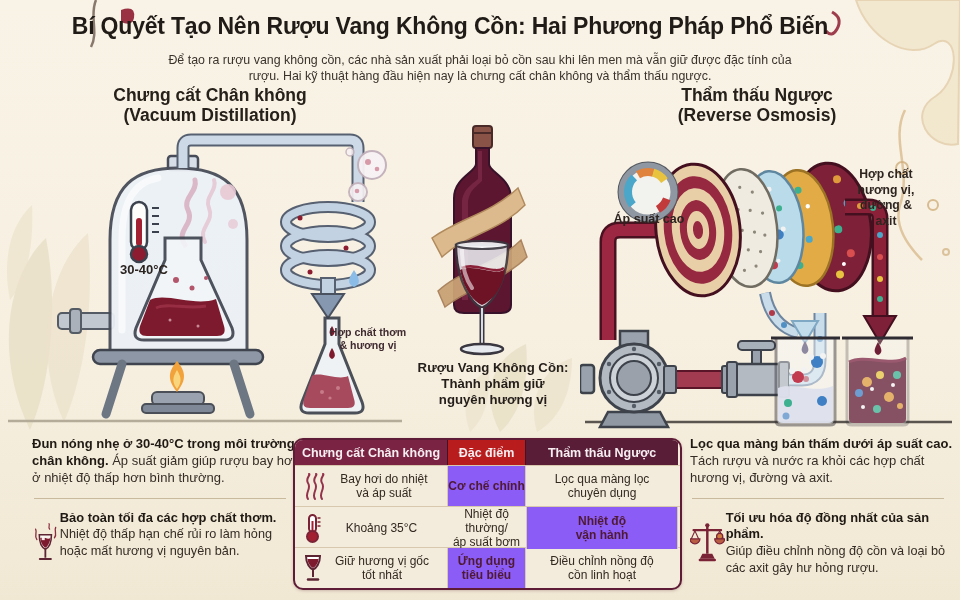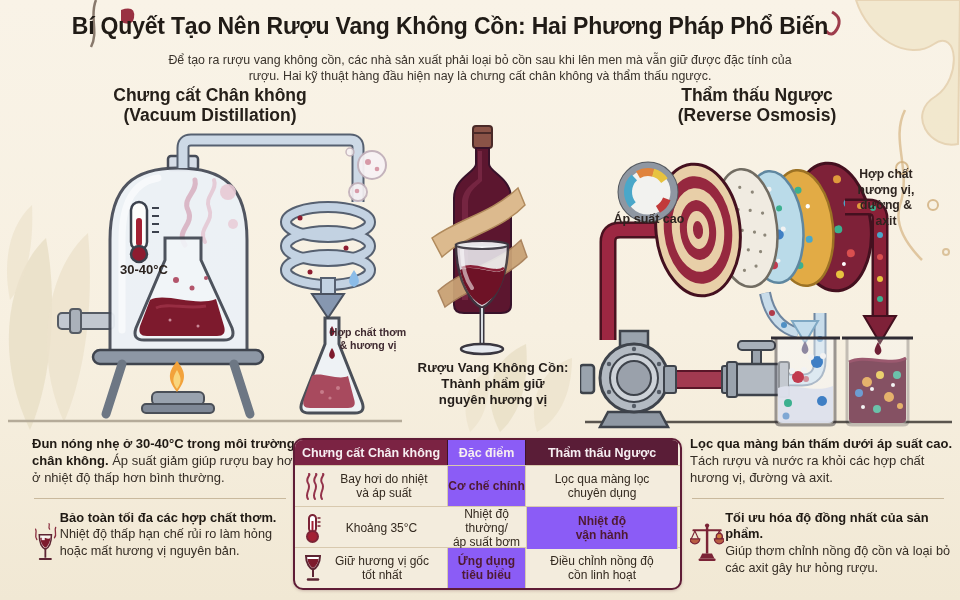--- a/index.html
+++ b/index.html
@@ -24,21 +24,21 @@
   .panel p b{color:#1f1913;}
   .divider{height:1px;background:#c9b99d;width:252px;margin:11px 0 11px 2px;}
   .note-row{display:flex;gap:1px;align-items:flex-start;}
   .note-row .txt{font-size:12.7px;line-height:1.3;color:#352d25;}
   .note-row .txt b{display:block;color:#1f1913;font-size:12.9px;}
   .cmp-table{left:293px;top:438px;width:385px;border:2.5px solid #5f1c36;border-radius:10px;
     overflow:hidden;background:#f3ecdd;box-shadow:0 1px 3px rgba(90,40,50,.25);}
   .t-head{display:grid;grid-template-columns:152px 79px 152px;height:25px;}
   .t-head .th{display:flex;align-items:center;justify-content:center;font-size:12.5px;font-weight:bold;color:#f6eef1;}
   .th-left{background:#7b2343;}
-  .th-mid{background:#8b5cf6;border-left:1px solid #3f1426;border-right:1px solid #3f1426;}
+  .th-mid{background:#b91c1c;border-left:1px solid #3f1426;border-right:1px solid #3f1426;}
   .th-right{background:#5a1d37;}
   .t-row{display:grid;grid-template-columns:152px 79px 152px;height:40px;border-top:1px solid #d8c9ae;}
   .t-row:first-of-type{border-top:none;}
   .td{display:flex;align-items:center;justify-content:center;font-size:12px;line-height:1.18;color:#33291f;text-align:center;}
   .td-left{justify-content:flex-start;padding-left:9px;gap:1px;}
   .td-left .cell-text{flex:1;text-align:center;padding-right:6px;}
   .td-mid{background:#8b5cf6;border-left:1px solid #d8c9ae;border-right:1px solid #d8c9ae;font-weight:bold;color:#4f1a31;}
 </style>
 </head>
 <body>
@@ -452,18 +452,18 @@
         <line x1="8" y1="14" x2="14" y2="27" stroke="#7b2336" stroke-width="1.8"></line>
         <path d="M0,27 h16 a8,8 0 0 1 -16,0 z" fill="#b85c42" stroke="#7b2336" stroke-width="2"></path>
         <line x1="48" y1="14" x2="42" y2="27" stroke="#7b2336" stroke-width="1.8"></line>
         <line x1="48" y1="14" x2="54" y2="27" stroke="#7b2336" stroke-width="1.8"></line>
         <circle cx="48" cy="23" r="5" fill="#cf7d3e" stroke="#7b2336" stroke-width="2"></circle>
         <path d="M40,27 h16 a8,8 0 0 1 -16,0 z" fill="#b85c42" stroke="#7b2336" stroke-width="2"></path>
         <path d="M20,51 h16 l4,8 h-24 z" fill="#7b2336"></path>
         <rect x="14" y="59" width="28" height="4" rx="2" fill="#7b2336"></rect>
       </svg>
       <div class="txt">
-        <b>Tối ưu hóa độ đồng nhất của sản phẩm.</b><span>Giúp thơm chỉnh nồng độ cồn và loại bỏ các axit gây hư hỏng rượu.</span>
+        <b>Tối ưu hóa độ đồng nhất của sản phẩm.</b><span>Giúp điều chỉnh nồng độ cồn và loại bỏ các axit gây hư hỏng rượu.</span>
       </div>
     </div>
   </div>
 
 </div>
 
 </body></html>

